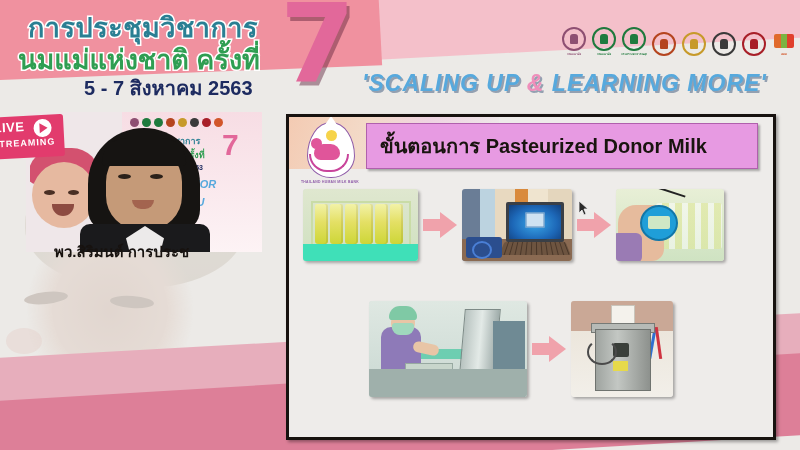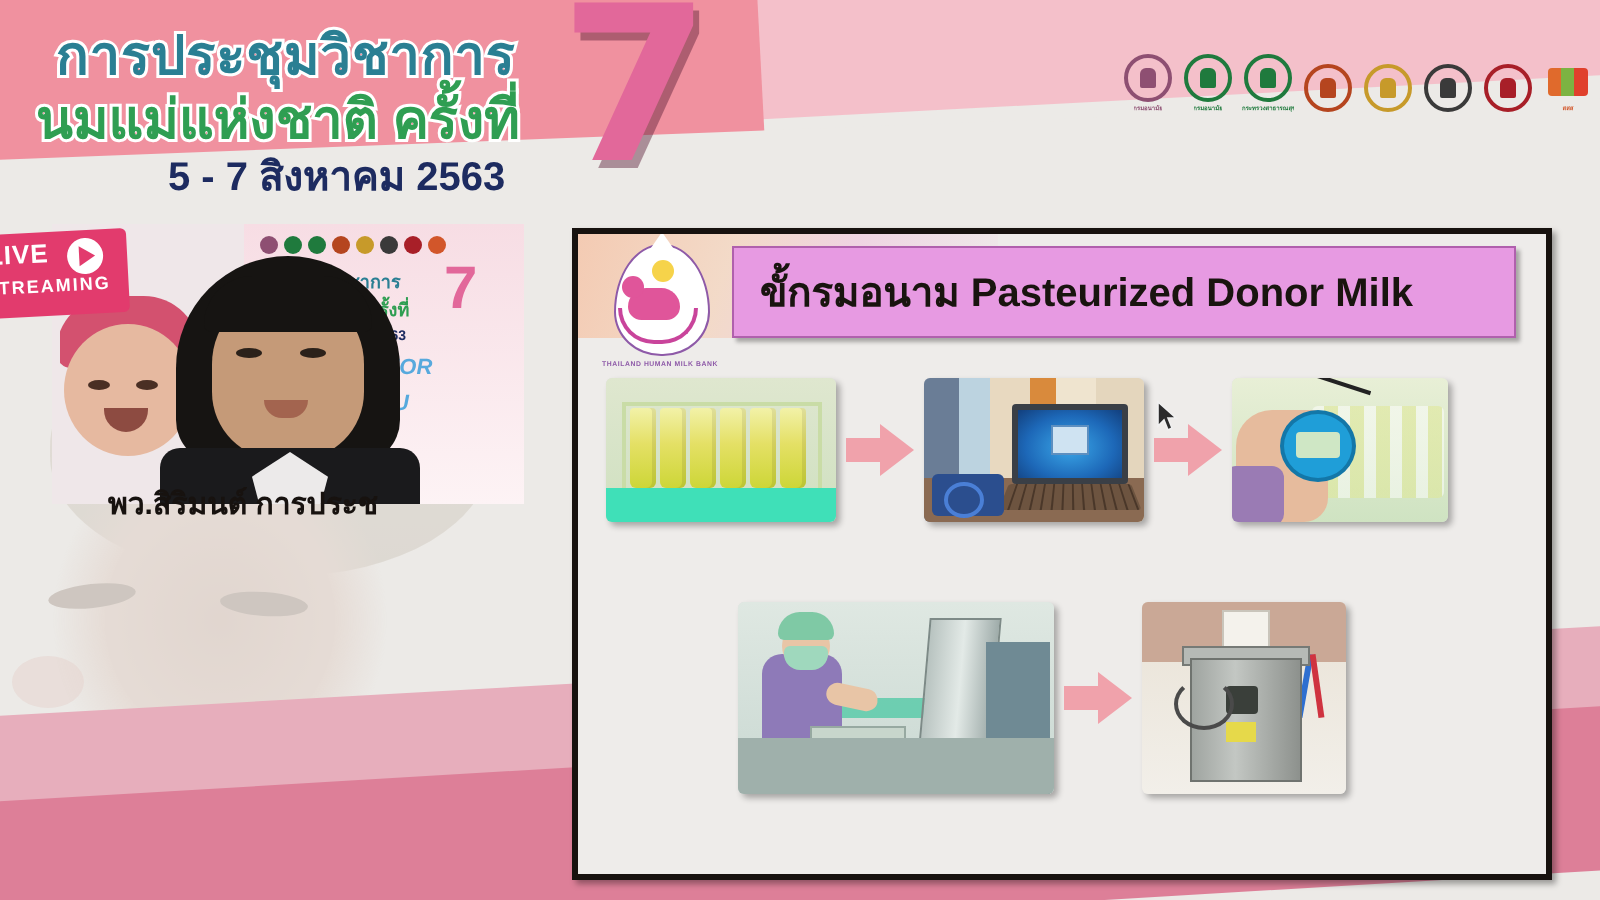--- a/index.html
+++ b/index.html
@@ -233,20 +233,21 @@
   <div class="header">
     <div class="hdr-pink2"></div>
     <div class="hdr-pink"></div>
     <div class="hdr-white"></div>
 
     <div class="seven">7</div>
     <div class="th1">การประชุมวิชาการ</div>
     <div class="th2">นมแม่แห่งชาติ ครั้งที่</div>
     <div class="th3">5 - 7 สิงหาคม 2563</div>
 
+    <div class="tagline"><span>'SCALING UP </span><span class="amp">&amp;</span><span> LEARNING MORE'</span></div>
 
     <div class="logos">
       <div class="logo l1">
           <span class="mark"></span>
           <span class="cap">กรมอนามัย</span>
         </div>
       <div class="logo l2">
           <span class="mark"></span>
           <span class="cap">กรมอนามัย</span>
         </div>
@@ -326,21 +327,21 @@
     <div class="mbank">
       <div class="drop"></div>
       <div class="drop-dot"></div>
       <div class="baby"></div>
       <div class="baby-head"></div>
       <div class="arms"></div>
       <div class="mbank-cap">THAILAND HUMAN MILK BANK</div>
     </div>
 
     <div class="title-bar">
-      <div class="title-text">ขั้กรมอนาม Pasteurized Donor Milk</div>
+      <div class="title-text">ขั้นตอนการ Pasteurized Donor Milk</div>
     </div>
 
     <div class="row row1">
       <div class="photo p1">
         <div class="bgwall"></div>
         <div class="rackframe"></div>
         <div class="bot" style="left:12px"></div>
         <div class="bot" style="left:27px"></div>
         <div class="bot" style="left:42px"></div>
         <div class="bot" style="left:57px"></div>

